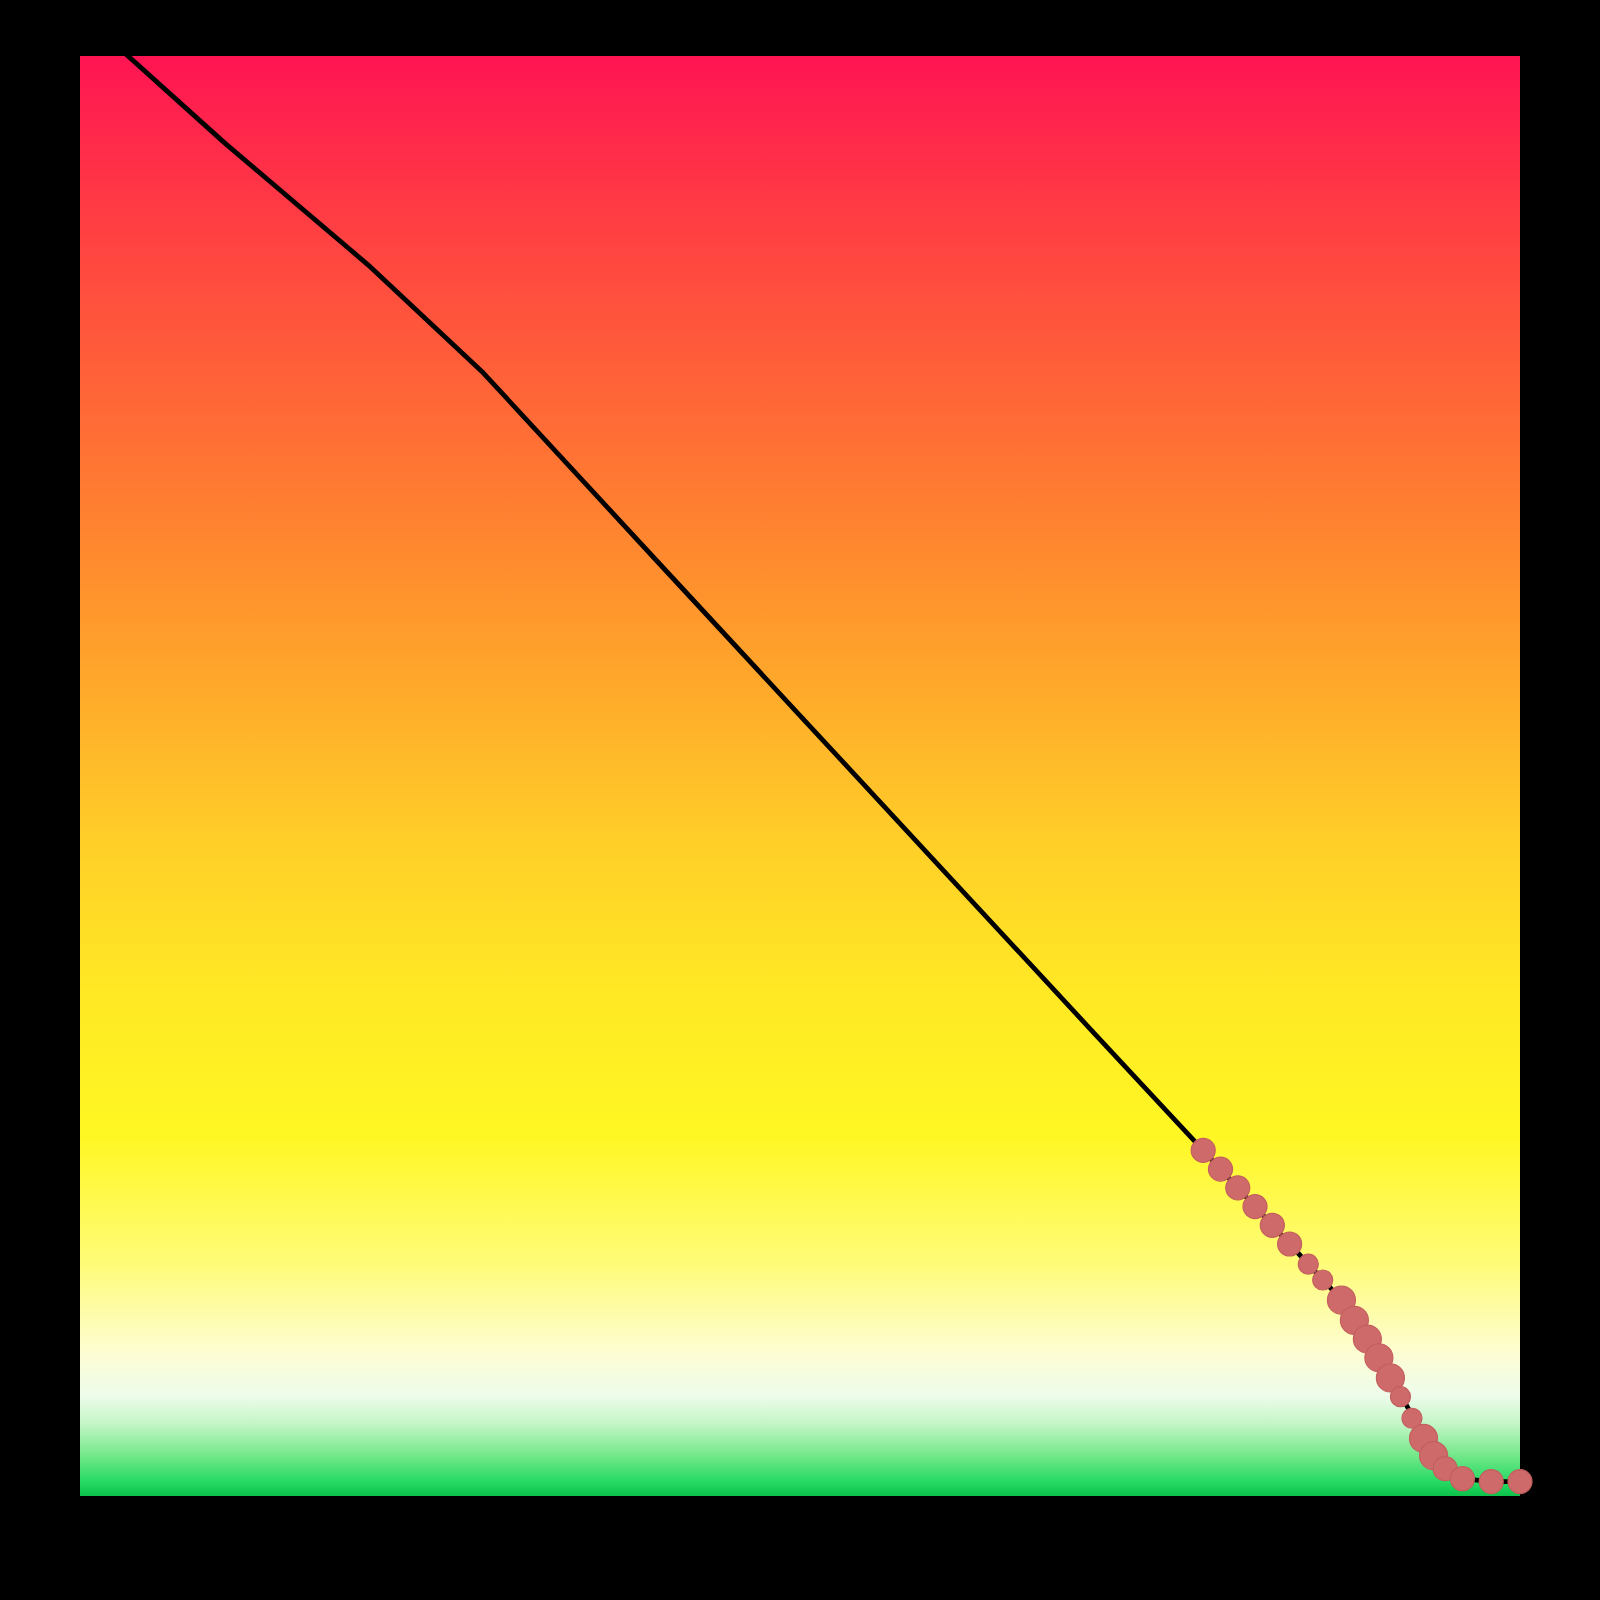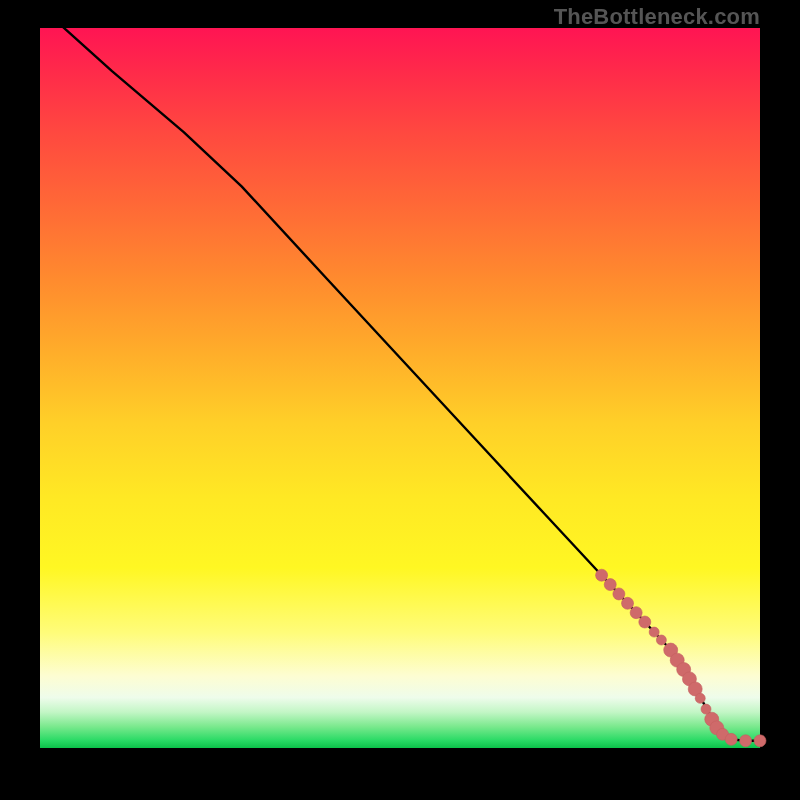--- a/index.html
+++ b/index.html
@@ -60,21 +60,20 @@
     top: 0;
     width: 720px;
     height: 720px;
     overflow: visible;
   }
 </style>
 </head>
 <body>
 
 <div class="stage">
-  <div class="attr">TheBottleneck.com</div>
 
   <div class="plot">
     <svg class="overlay" viewBox="0 0 720 720">
       <path id="curve-path" fill="none" stroke-width="2.4" stroke-linejoin="round" stroke-linecap="round" d="M0.00,-21.60 L72.00,43.20 L144.00,104.40 L201.60,158.40 L288.00,252.00 L360.00,329.76 L432.00,407.52 L504.00,485.28 L561.60,547.20 L604.80,594.00 L633.60,624.96 L648.00,648.00 L662.40,673.20 L676.80,698.40 L691.20,711.36 L705.60,712.80 L720.00,712.80" stroke="#000000"></path>
       <g id="dots-group">
           <circle cx="561.60" cy="547.20" r="6" fill="#cf6a6a" stroke="#c45f5f" stroke-width="0.6"></circle>
           <circle cx="570.24" cy="556.56" r="6" fill="#cf6a6a" stroke="#c45f5f" stroke-width="0.6"></circle>
           <circle cx="578.88" cy="565.92" r="6" fill="#cf6a6a" stroke="#c45f5f" stroke-width="0.6"></circle>
           <circle cx="587.52" cy="575.28" r="6" fill="#cf6a6a" stroke="#c45f5f" stroke-width="0.6"></circle>
           <circle cx="596.16" cy="584.64" r="6" fill="#cf6a6a" stroke="#c45f5f" stroke-width="0.6"></circle>

